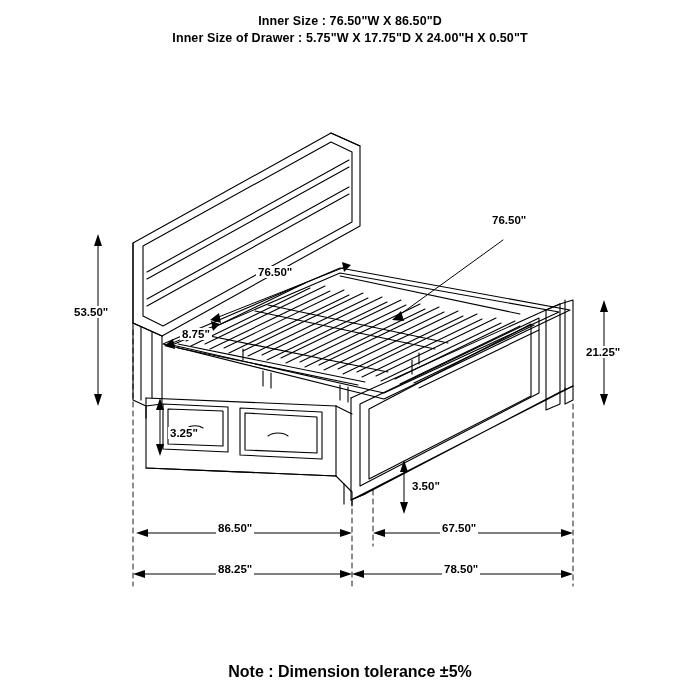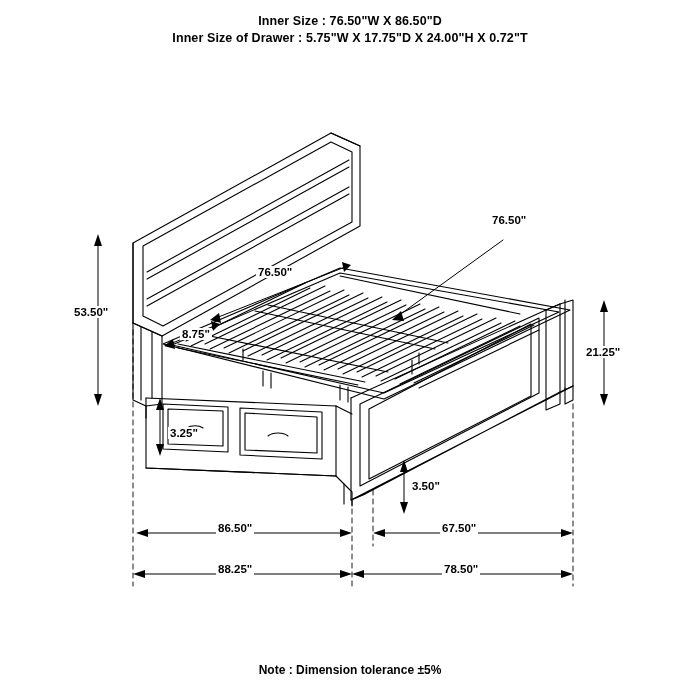--- a/index.html
+++ b/index.html
@@ -32,21 +32,21 @@
   }
   #hdr1 { top: 14px; }
   #hdr2 { top: 31px; }
   #footnote {
     position: absolute;
     left: 0;
     top: 663px;
     width: 700px;
     text-align: center;
     font-weight: bold;
-    font-size: 12px;
+    font-size: 16px;
   }
   svg.art {
     position: absolute;
     left: 0;
     top: 0;
   }
   .dimlabel {
     position: absolute;
     font-weight: bold;
     font-size: 11.5px;
@@ -54,21 +54,21 @@
     padding: 0 2px;
     white-space: nowrap;
   }
 </style>
 </head>
 <body>
 
 <div id="stage">
 
   <div class="hdr" id="hdr1">Inner Size : 76.50"W X 86.50"D</div>
-  <div class="hdr" id="hdr2">Inner Size of Drawer : 5.75"W X 17.75"D X 24.00"H X 0.72"T</div>
+  <div class="hdr" id="hdr2">Inner Size of Drawer : 5.75"W X 17.75"D X 24.00"H X 0.50"T</div>
 
   <svg class="art" width="700" height="700" viewBox="0 0 700 700">
     <g fill="none" stroke="#000000" stroke-width="1.1" stroke-linejoin="round" stroke-linecap="round">
 
       <g>
 
         <path d="M133,243 L331,133 L360,146 L360,226 L162,336 L133,323 Z"></path>
 
         <path d="M331,133 L360,146"></path>
 

